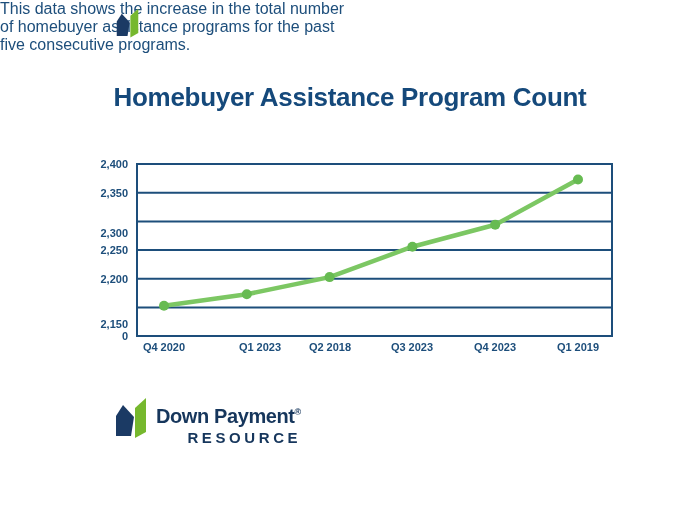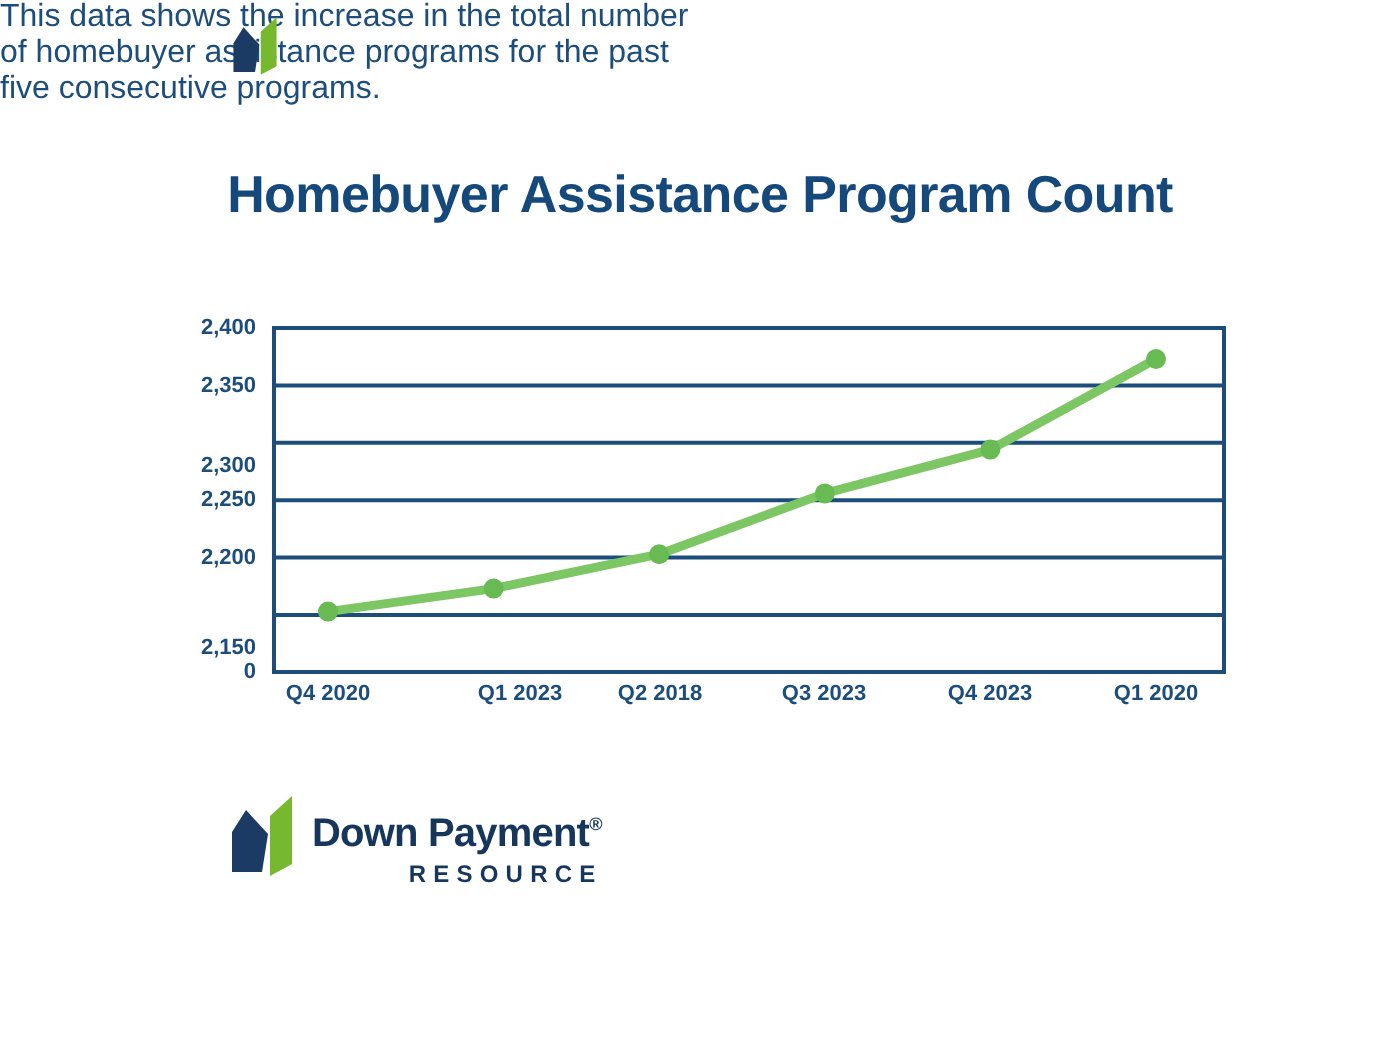--- a/index.html
+++ b/index.html
@@ -24,21 +24,21 @@
   }
   .logo{position:absolute;left:115px;top:396px;display:flex;align-items:flex-start;}
   .logo-icon{width:32px;height:44px;flex:0 0 auto;}
   .wordmark{margin-left:9px;padding-top:6px;text-align:right;}
   .brand-line{
     font-size:20px;font-weight:bold;letter-spacing:-0.4px;color:#16365C;
     line-height:20px;white-space:nowrap;
   }
   .brand-line sup{font-size:9px;vertical-align:8px;letter-spacing:0;}
   .brand-sub{
-    font-size:12px;font-weight:bold;letter-spacing:3.6px;color:#16365C;margin-top:3px;
+    font-size:15px;font-weight:bold;letter-spacing:3.6px;color:#16365C;margin-top:3px;
   }
   .note{
     position:absolute;left:368px;top:390px;margin:0;
     font-size:11px;line-height:16.5px;color:#1D5077;font-weight:500;
   }
 </style>
 </head>
 <body>
 
 <div class="page">
@@ -76,21 +76,21 @@
           <circle cx="359.2" cy="61.8" r="5" fill="#67BB52"></circle>
           <circle cx="442.0" cy="16.5" r="5" fill="#67BB52"></circle>
         </svg>
     </div>
     <div>
         <div class="xlabel" style="left: 124px;">Q4 2020</div>
         <div class="xlabel" style="left: 220px;">Q1 2023</div>
         <div class="xlabel" style="left: 290px;">Q2 2018</div>
         <div class="xlabel" style="left: 372px;">Q3 2023</div>
         <div class="xlabel" style="left: 455px;">Q4 2023</div>
-        <div class="xlabel" style="left: 538px;">Q1 2020</div>
+        <div class="xlabel" style="left: 538px;">Q1 2019</div>
       </div>
   </div>
 
   <div class="logo">
     <svg class="logo-icon" viewBox="0 0 32 44" aria-hidden="true">
       <polygon points="1,20 8,9 19,21 16,40 1,40" fill="#1B3A64"></polygon>
       <polygon points="20,12 31,2 31,36 20,42" fill="#76B82E"></polygon>
     </svg>
     <div class="wordmark">
       <div class="brand-line"><span>Down Payment</span><sup>®</sup></div>

